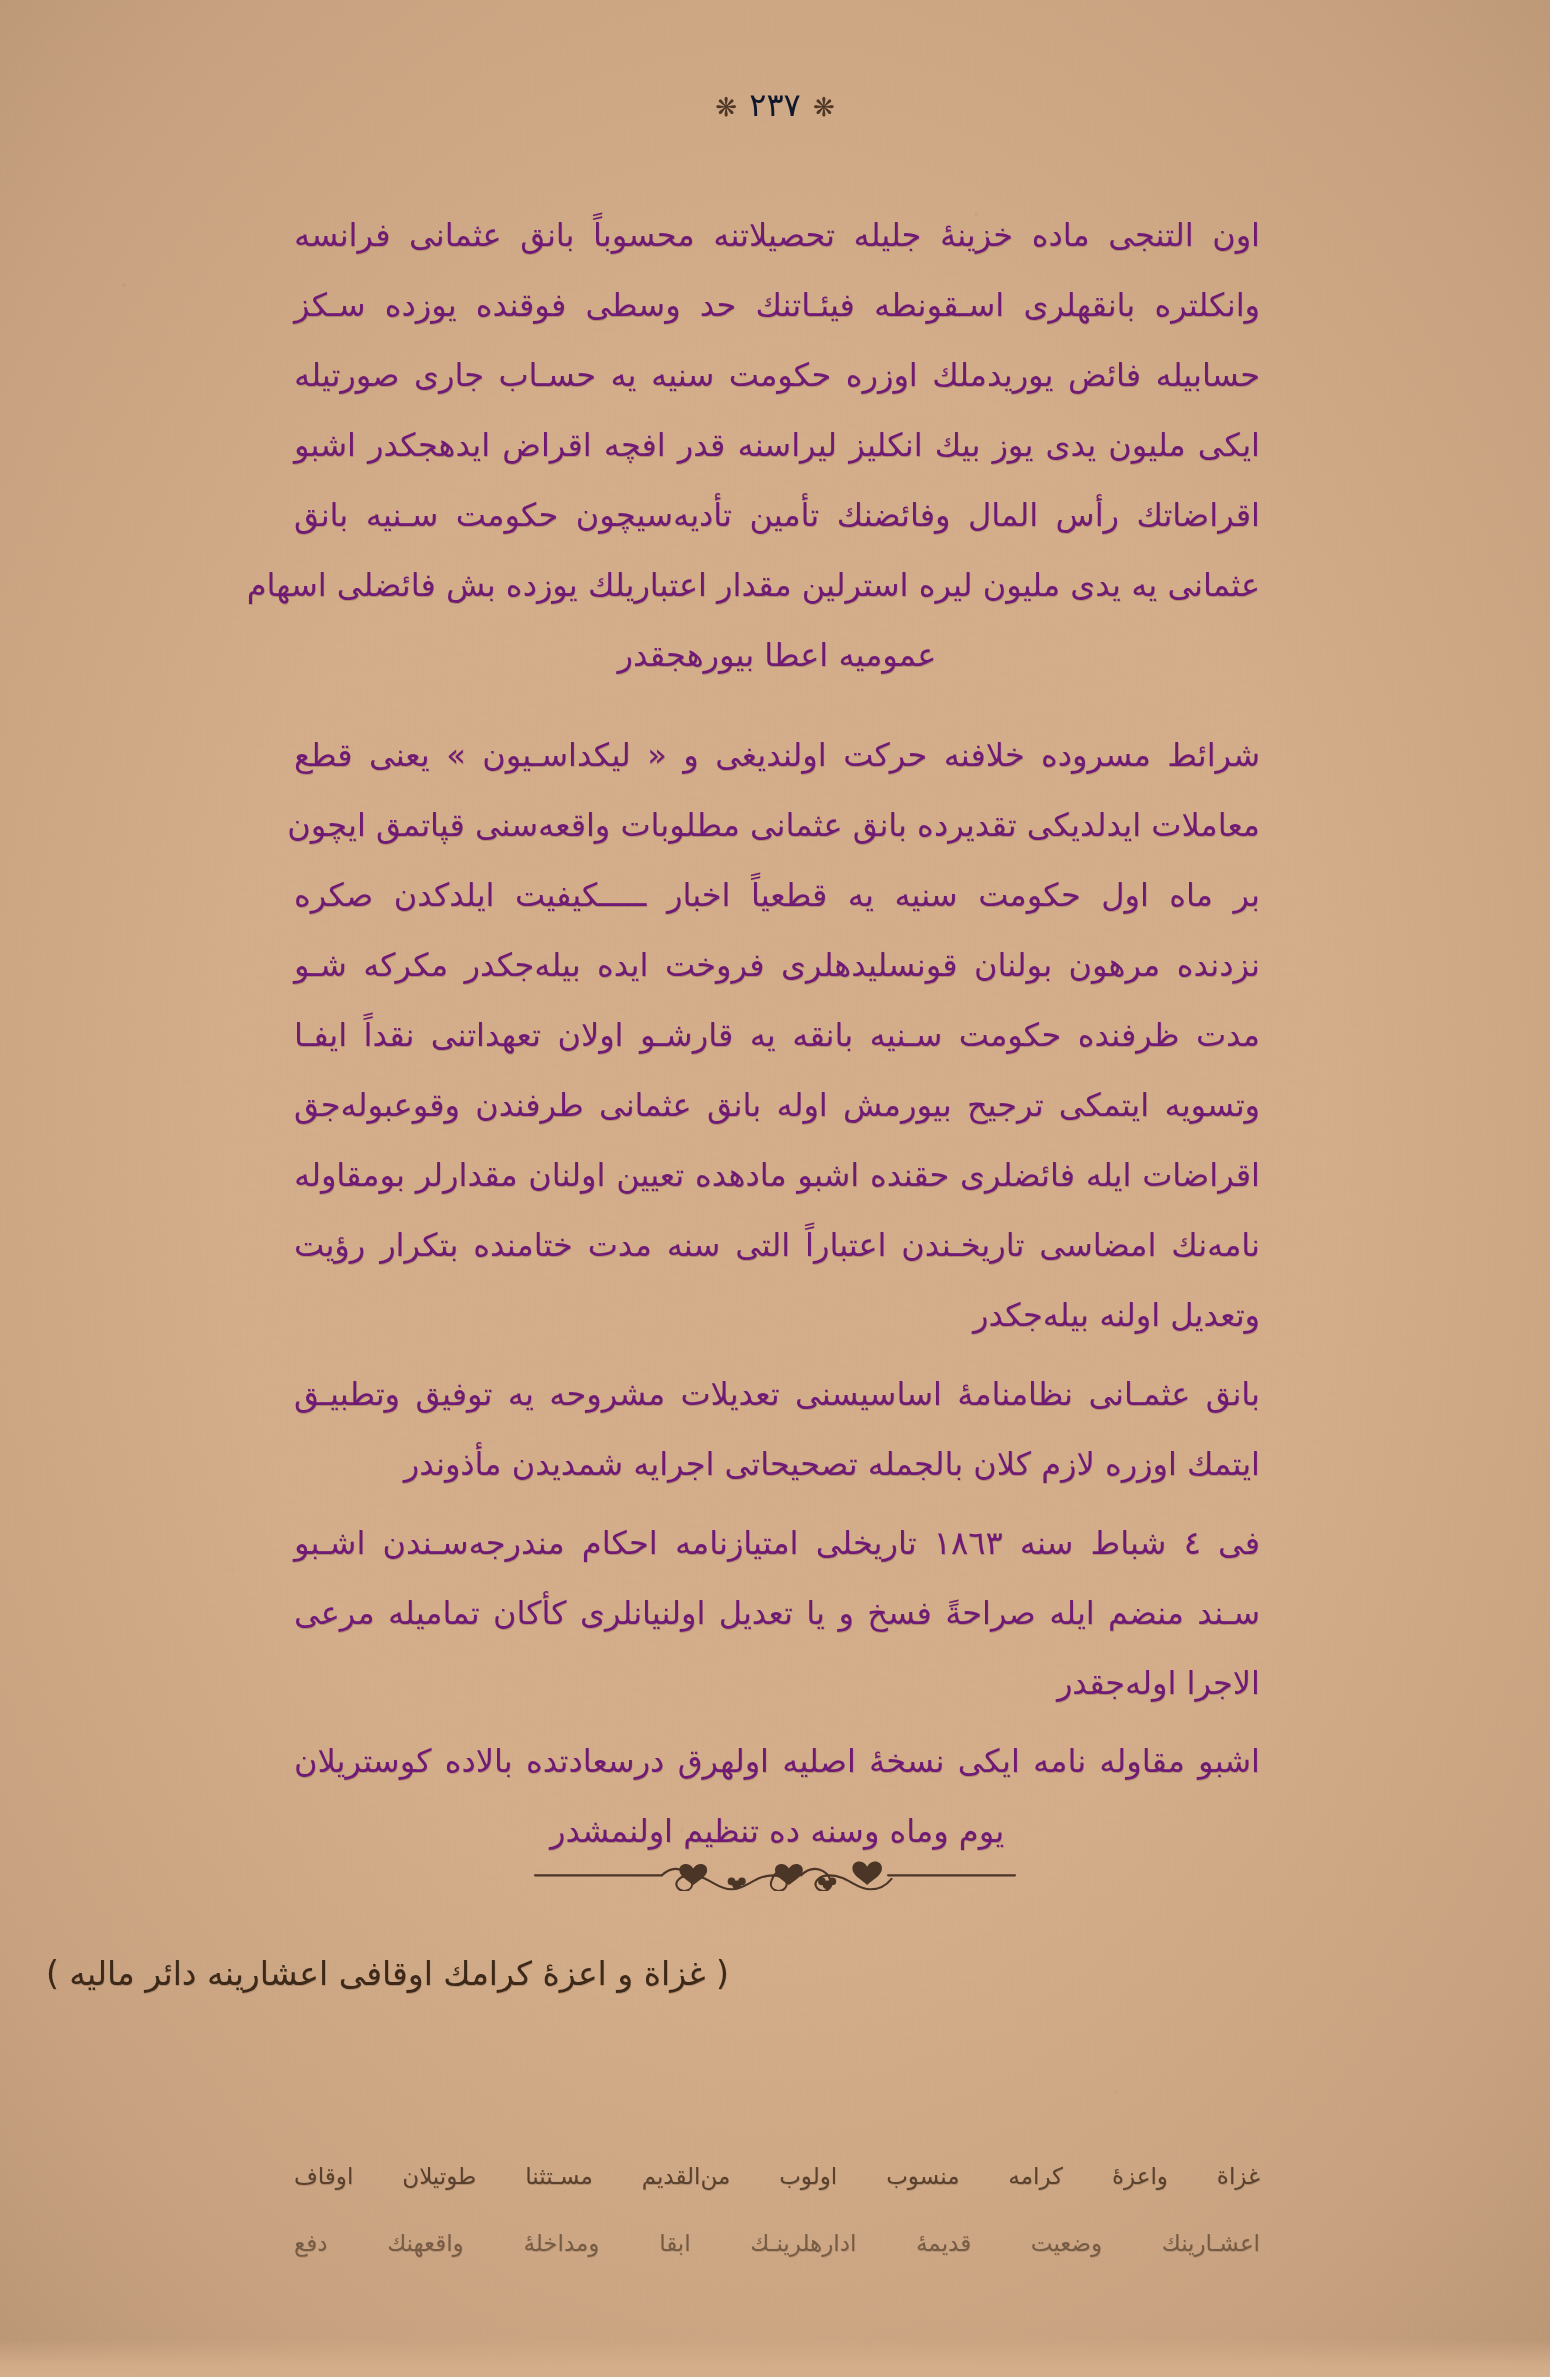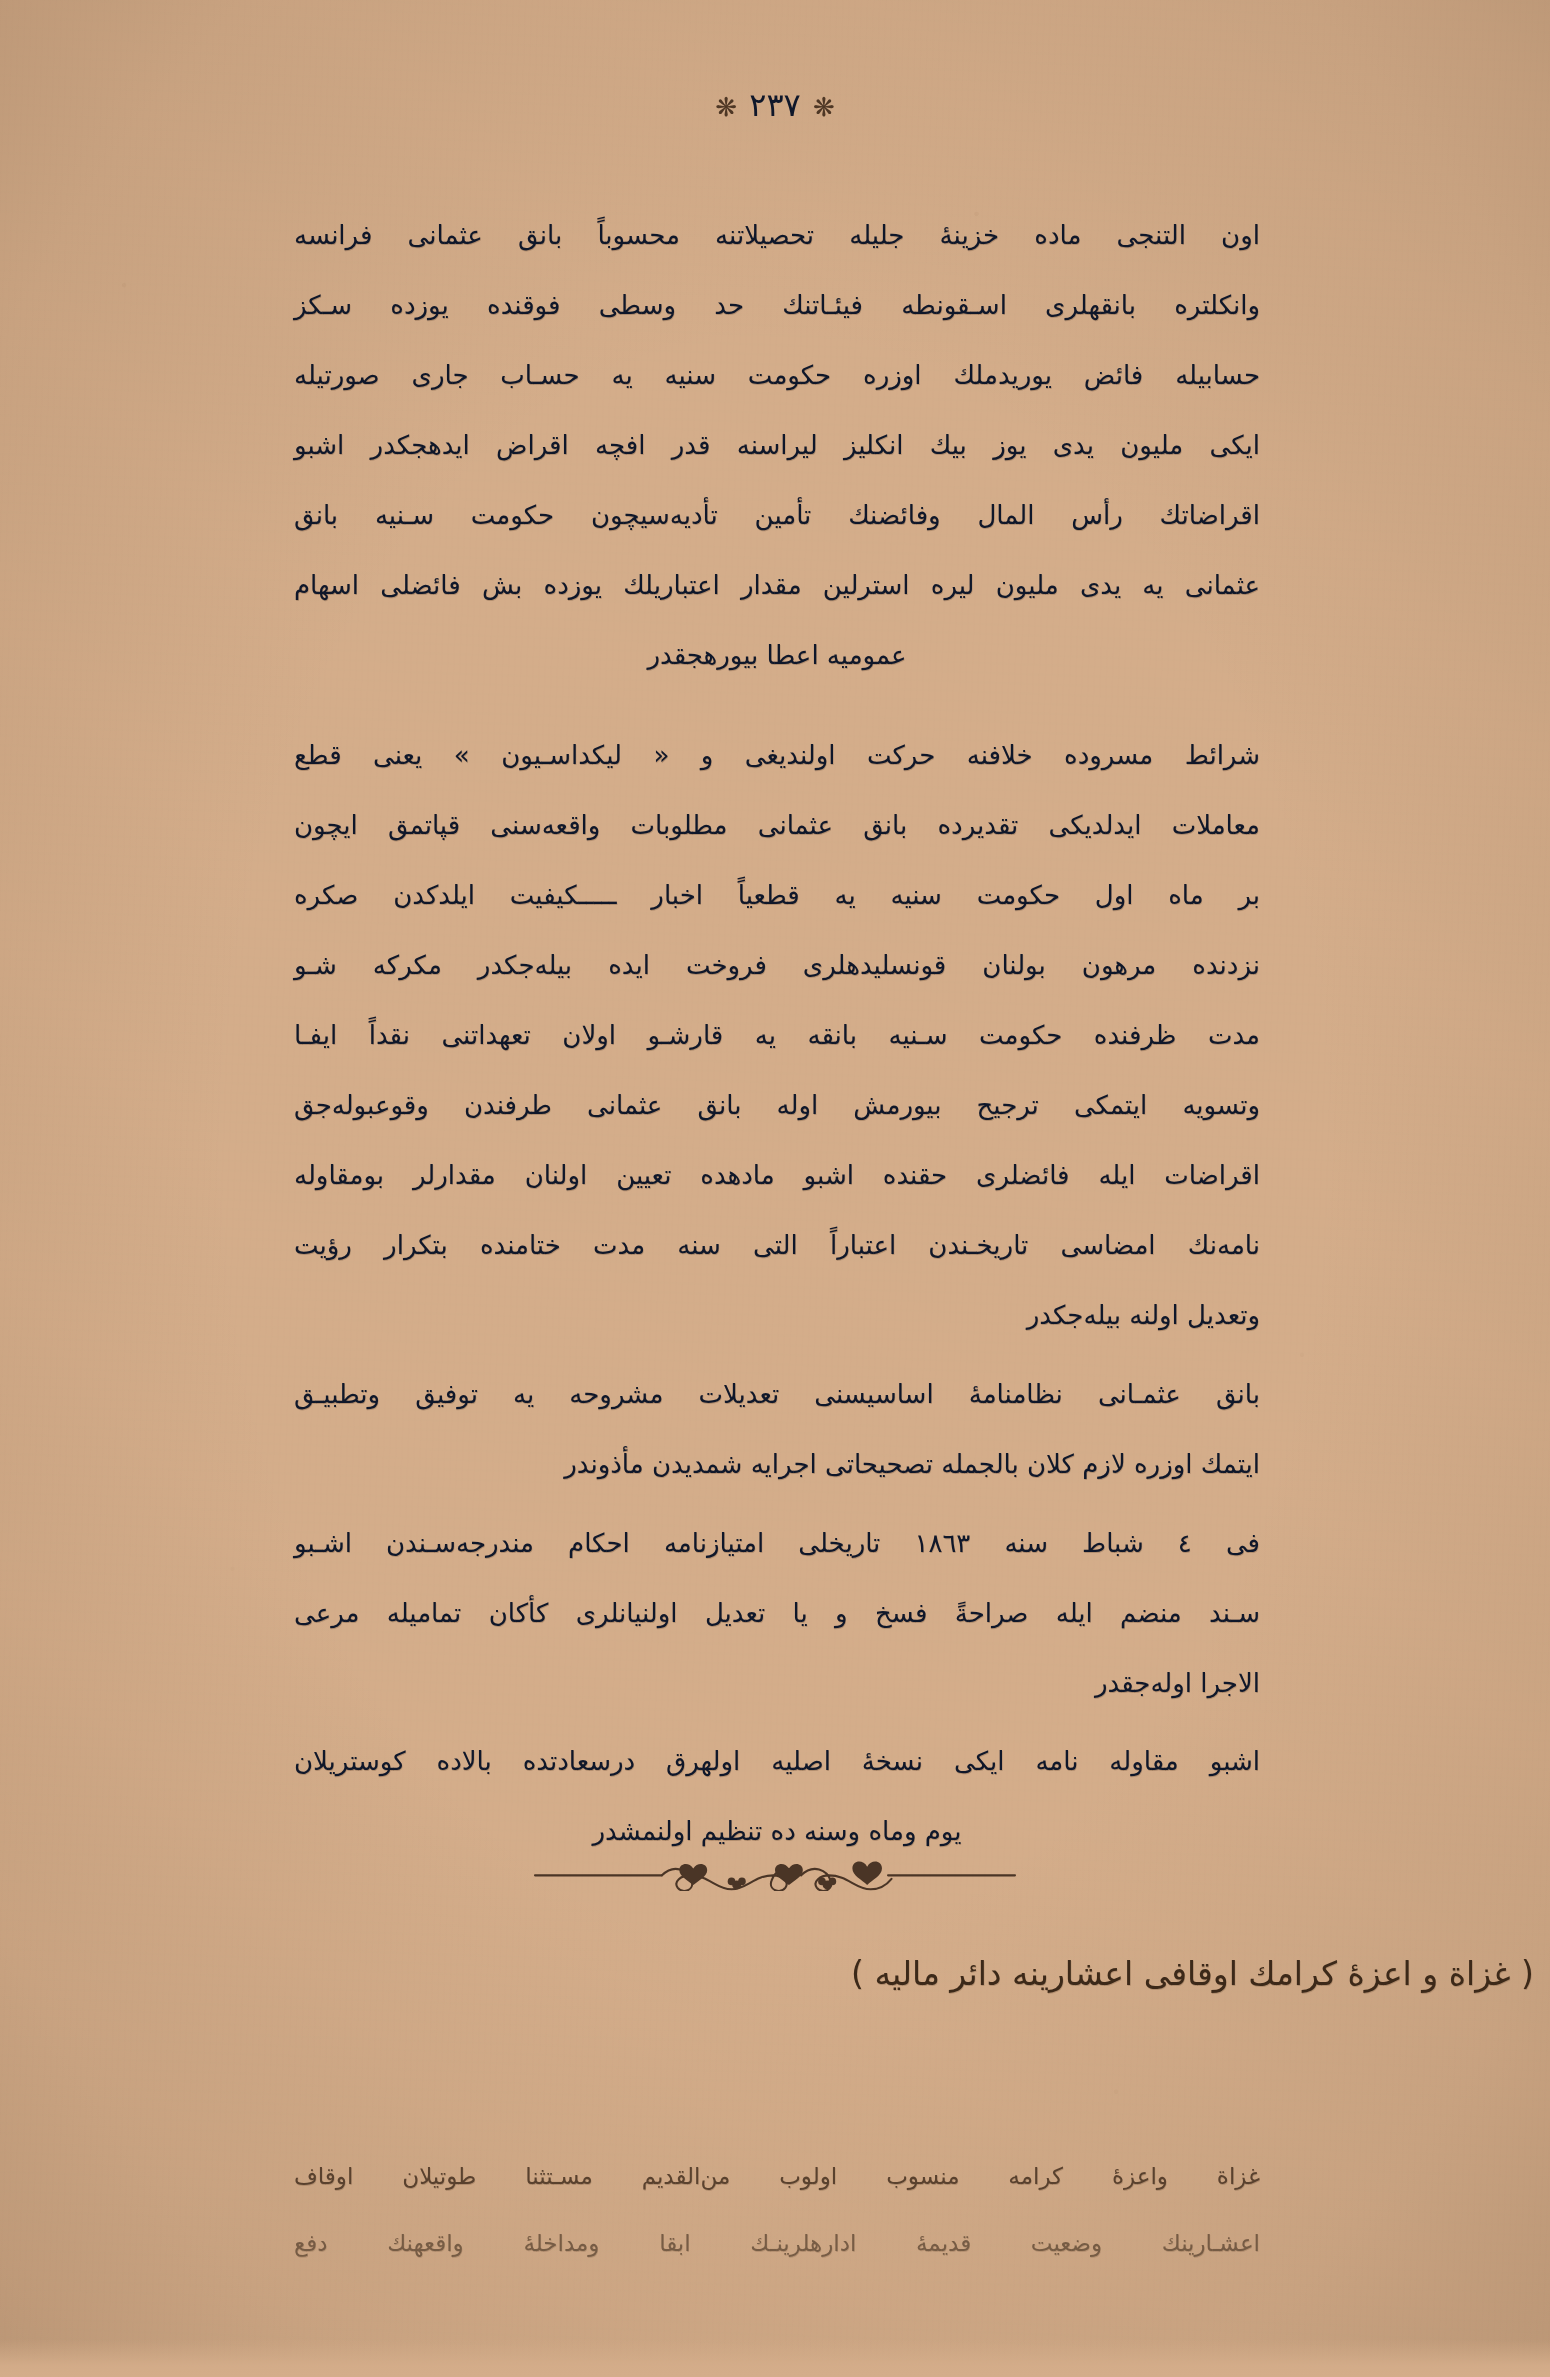--- a/index.html
+++ b/index.html
@@ -112,23 +112,23 @@
 
   .para {
     margin: 0 0 8.8px 0;
   }
 
   .ln {
     direction: rtl;
     text-align: justify;
     text-align-last: justify;
     font-family: "DejaVu Sans", "Liberation Sans", sans-serif;
-    font-size: 26px;
+    font-size: 32px;
     line-height: 70px;
-    color: #0f172a;
+    color: #701a75;
     white-space: nowrap;
     letter-spacing: 0px;
     text-shadow: 0.5px 0.5px 0 rgba(90,62,38,0.28);
   }
   .ln.center {
     text-align: center;
     text-align-last: center;
   }
   .ln.last {
     text-align: right;
@@ -150,21 +150,22 @@
   }
 
   .divider svg { display: block; }
 
   
   .headings {
     position: absolute;
     top: 1948px;
     left: 0;
     right: 16px;
-    text-align: right;
+    text-align: left;
+    padding-left: 46px;
   }
 
   .heading-line {
     direction: rtl;
     font-size: 33px;
     line-height: 51px;
     color: #3c2919;
     font-family: "DejaVu Sans", sans-serif;
     text-shadow: 0.5px 0.5px 0 rgba(90,62,38,0.25);
   }

